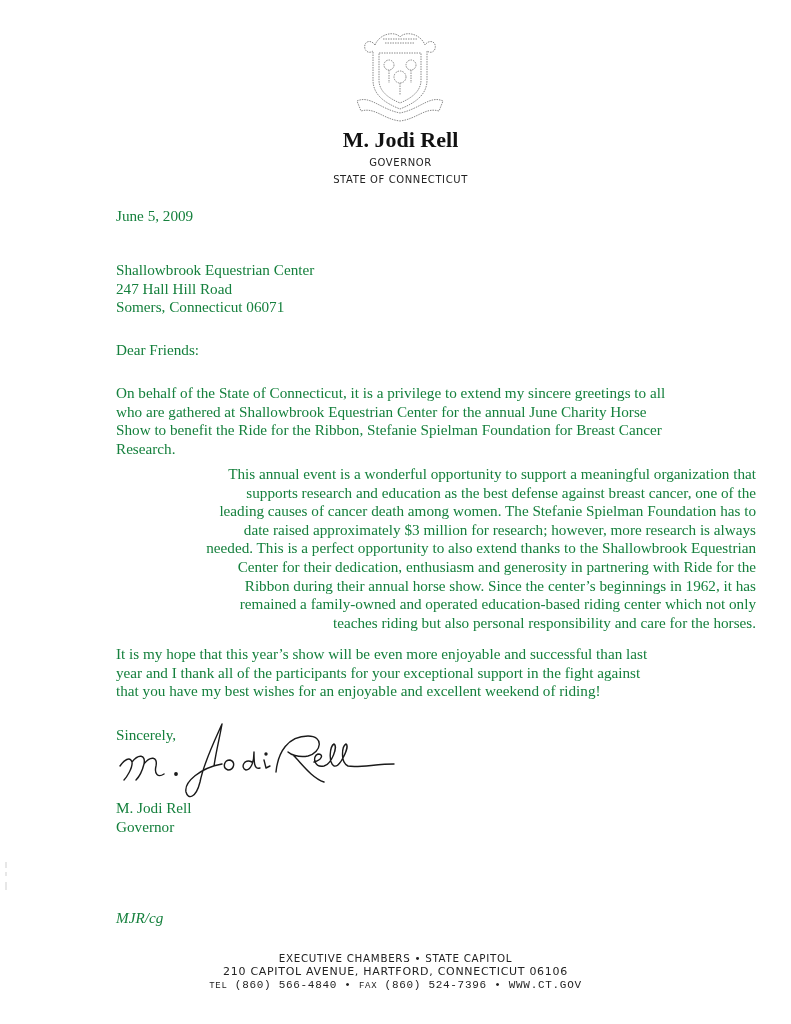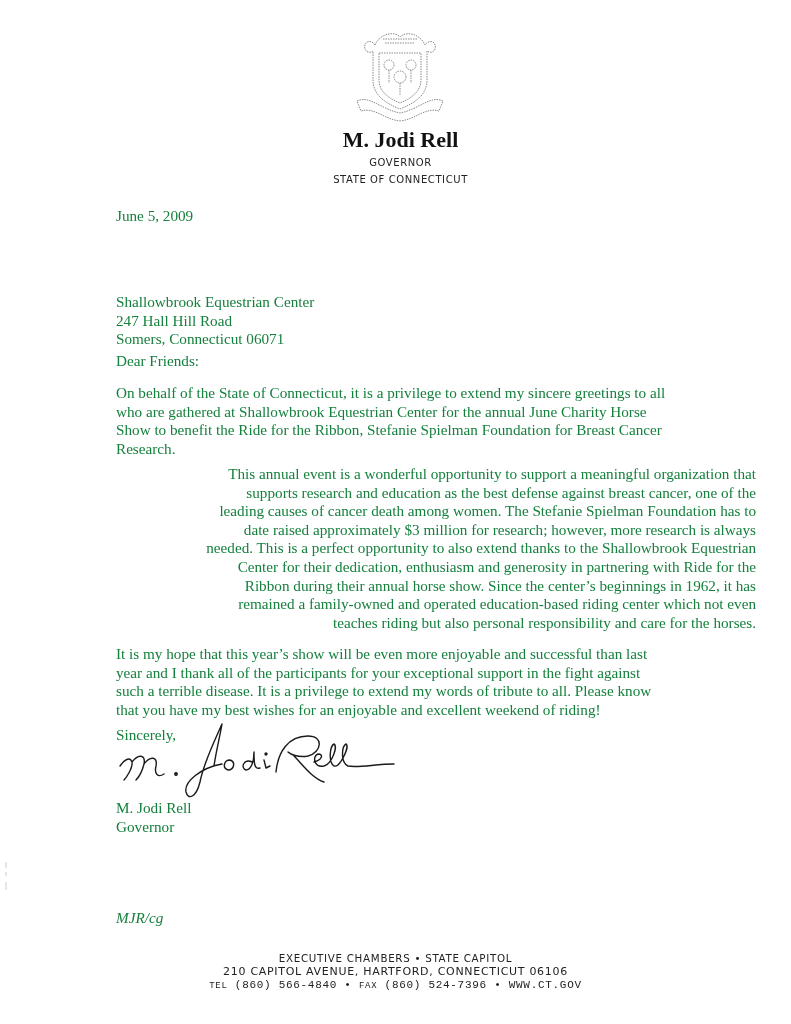--- a/index.html
+++ b/index.html
@@ -9,22 +9,22 @@
   .gov-name { position: absolute; left: 0; width: 791px; top: 127px; text-align: center;
     font-family: "Liberation Serif", serif; font-weight: bold; font-size: 22px; color: #111; padding-left: 10px; box-sizing: border-box; }
   .gov-title { position: absolute; left: 0; width: 791px; text-align: center;
     font-family: "DejaVu Sans", sans-serif; font-size: 10px; letter-spacing: 0.6px; color: #222; padding-left: 10px; box-sizing: border-box; }
   .t1 { top: 157px; }
   .t2 { top: 174px; }
   .body-text { position: absolute; left: 116px; width: 640px;
     font-family: "Liberation Serif", serif; font-size: 15.2px; line-height: 18.6px; color: #15803d; }
   .body-text p { margin: 0; }
   .date { top: 207px; }
-  .address { top: 261px; margin-top: 32px; }
-  .salutation { top: 352px; }
+  .address { top: 261px; }
+  .salutation { top: 341px; }
   .para1 { top: 384px; }
   .para2 { top: 465px; text-align: right; }
   .para3 { top: 645px; }
   .closing { top: 726px; }
   .signer { top: 799px; }
   .initials { top: 909px; font-style: italic; }
   .signature { position: absolute; left: 118px; top: 722px; width: 280px; height: 80px; }
   .footer { position: absolute; left: 0; width: 791px; text-align: center;
     font-family: "DejaVu Sans", sans-serif; font-size: 10.3px; letter-spacing: 0.7px; color: #222; }
   .f1 { top: 952px; }
@@ -74,28 +74,27 @@
   </div>
 
   <div class="body-text para2">
     <p>This annual event is a wonderful opportunity to support a meaningful organization that</p>
     <p>supports research and education as the best defense against breast cancer, one of the</p>
     <p>leading causes of cancer death among women.  The Stefanie Spielman Foundation has to</p>
     <p>date raised approximately $3 million for research; however, more research is always</p>
     <p>needed.  This is a perfect opportunity to also extend thanks to the Shallowbrook Equestrian</p>
     <p>Center for their dedication, enthusiasm and generosity in partnering with Ride for the</p>
     <p>Ribbon during their annual horse show.  Since the center’s beginnings in 1962, it has</p>
-    <p>remained a family-owned and operated education-based riding center which not even</p>
+    <p>remained a family-owned and operated education-based riding center which not only</p>
     <p>teaches riding but also personal responsibility and care for the horses.</p>
   </div>
 
   <div class="body-text para3">
     <p>It is my hope that this year’s show will be even more enjoyable and successful than last</p>
     <p>year and I thank all of the participants for your exceptional support in the fight against</p>
-    <p>such a terrible disease.  It is a privilege to extend my words of tribute to all.  Please know</p>
     <p>that you have my best wishes for an enjoyable and excellent weekend of riding!</p>
   </div>
 
   <div class="body-text closing">Sincerely,</div>
 
   <svg class="signature" viewBox="0 0 280 80">
     <g fill="none" stroke="#1a1a1a" stroke-width="1.4" stroke-linecap="round" stroke-linejoin="round">
 
       <path d="M2 44 C 6 38, 12 34, 14 40 C 15 46, 8 56, 6 58 M14 40 C 20 32, 28 32, 26 42 C 24 50, 20 56, 18 58 M26 42 C 32 34, 40 34, 38 44 C 36 52, 40 56, 46 52"></path>
 

